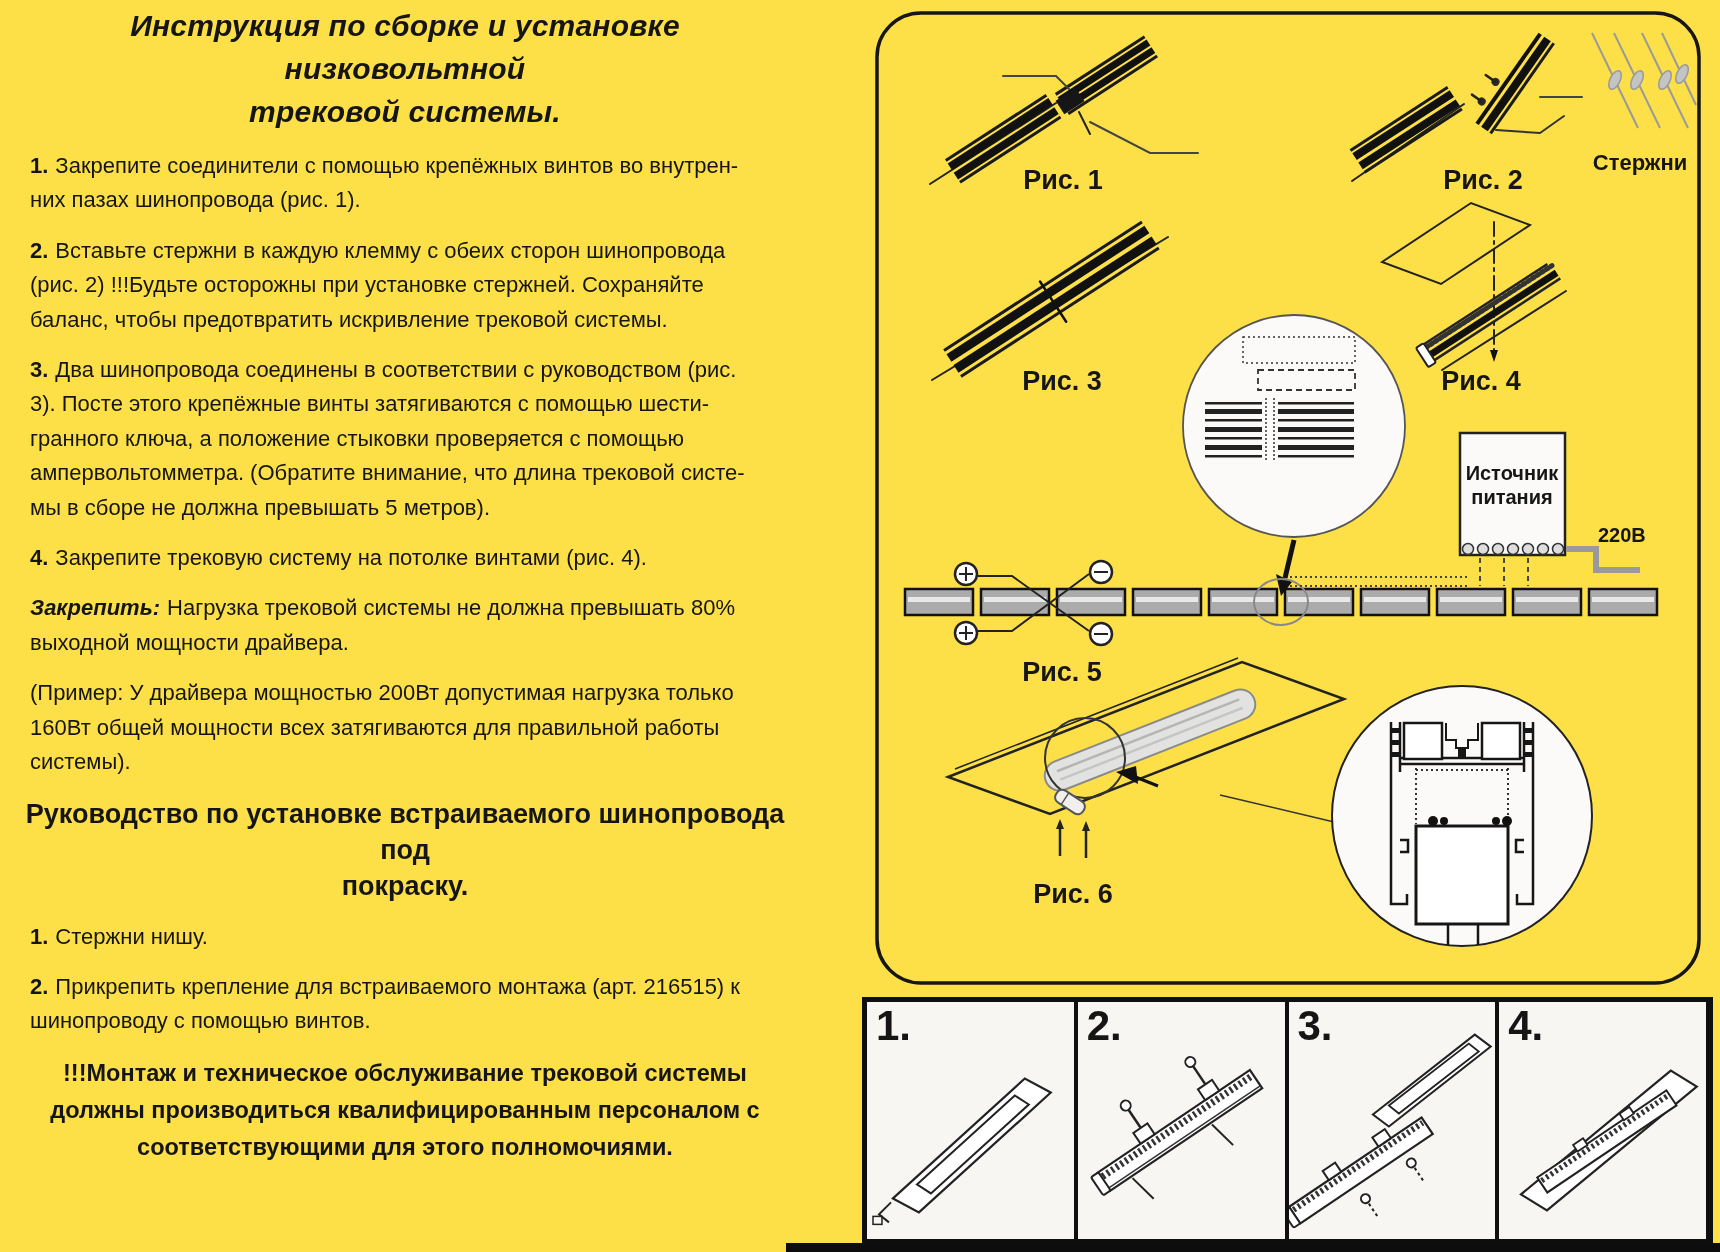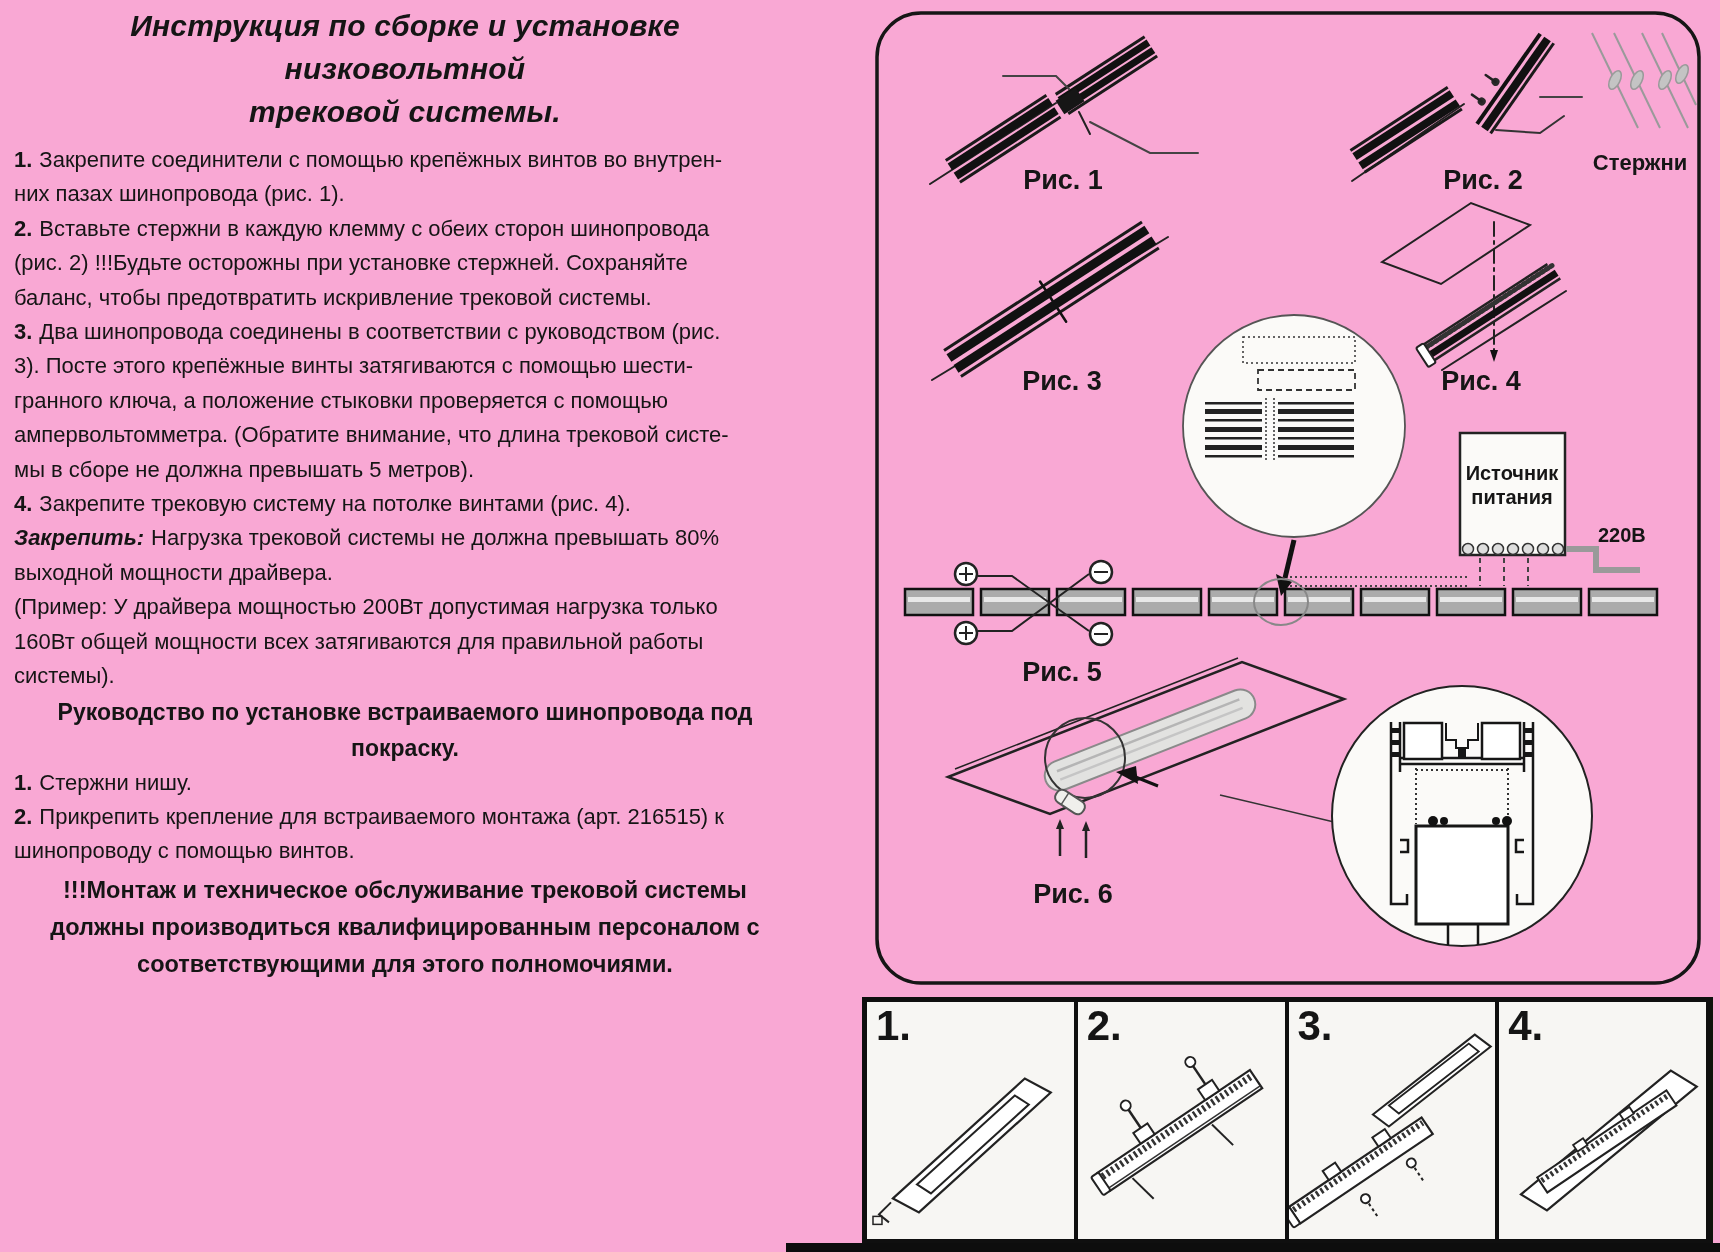--- a/index.html
+++ b/index.html
@@ -1,27 +1,27 @@
 <!DOCTYPE html>
 <html><head>
 <meta charset="utf-8">
 <style>
   html,body{margin:0;padding:0;background:#e8e8e8;}
-  .page{position:relative;width:1720px;height:1252px;background:#f9a8d4;overflow:hidden;
+  .page{position:relative;width:1720px;height:1252px;background:#fde047;overflow:hidden;
         font-family:"Liberation Sans",sans-serif;color:#151515;}
   .pre{white-space:pre-line;}
   
   .left-col{position:absolute;left:14px;top:4px;width:782px;}
   .title{font-size:30px;font-weight:bold;font-style:italic;line-height:43px;text-align:center;
          letter-spacing:.2px;}
   .body-text{margin-top:10px;font-size:22px;line-height:34.4px;}
-  .par{margin:0;}
+  .par{margin:16px;}
   .num{font-weight:bold;margin-right:7px;}
   .note-label{font-weight:bold;font-style:italic;margin-right:7px;}
-  .guide-title{font-size:23px;font-weight:bold;text-align:center;line-height:36px;margin:0;}
+  .guide-title{font-size:27px;font-weight:bold;text-align:center;line-height:36px;margin:0;}
   .footer-warn{font-size:23.5px;font-weight:bold;text-align:center;line-height:37px;margin-top:3px;}
   
   .panel-svg{position:absolute;left:0;top:0;width:1720px;height:1252px;}
   .figlabel{font-family:"Liberation Sans",sans-serif;font-size:27px;font-weight:bold;fill:#161616;}
   .small-label{font-family:"Liberation Sans",sans-serif;font-size:22px;font-weight:bold;fill:#161616;}
   .box-label{font-family:"Liberation Sans",sans-serif;font-size:20px;font-weight:bold;fill:#161616;}
   
   .strip{position:absolute;left:862px;top:997px;width:851px;height:250px;box-sizing:border-box;
          border:5px solid #0f0f0f;border-right-width:7px;border-bottom-width:8px;display:flex;}
   .cell{position:relative;flex:1 1 0;border-right:4px solid #0f0f0f;box-sizing:border-box;background:#f7f6f3;}

